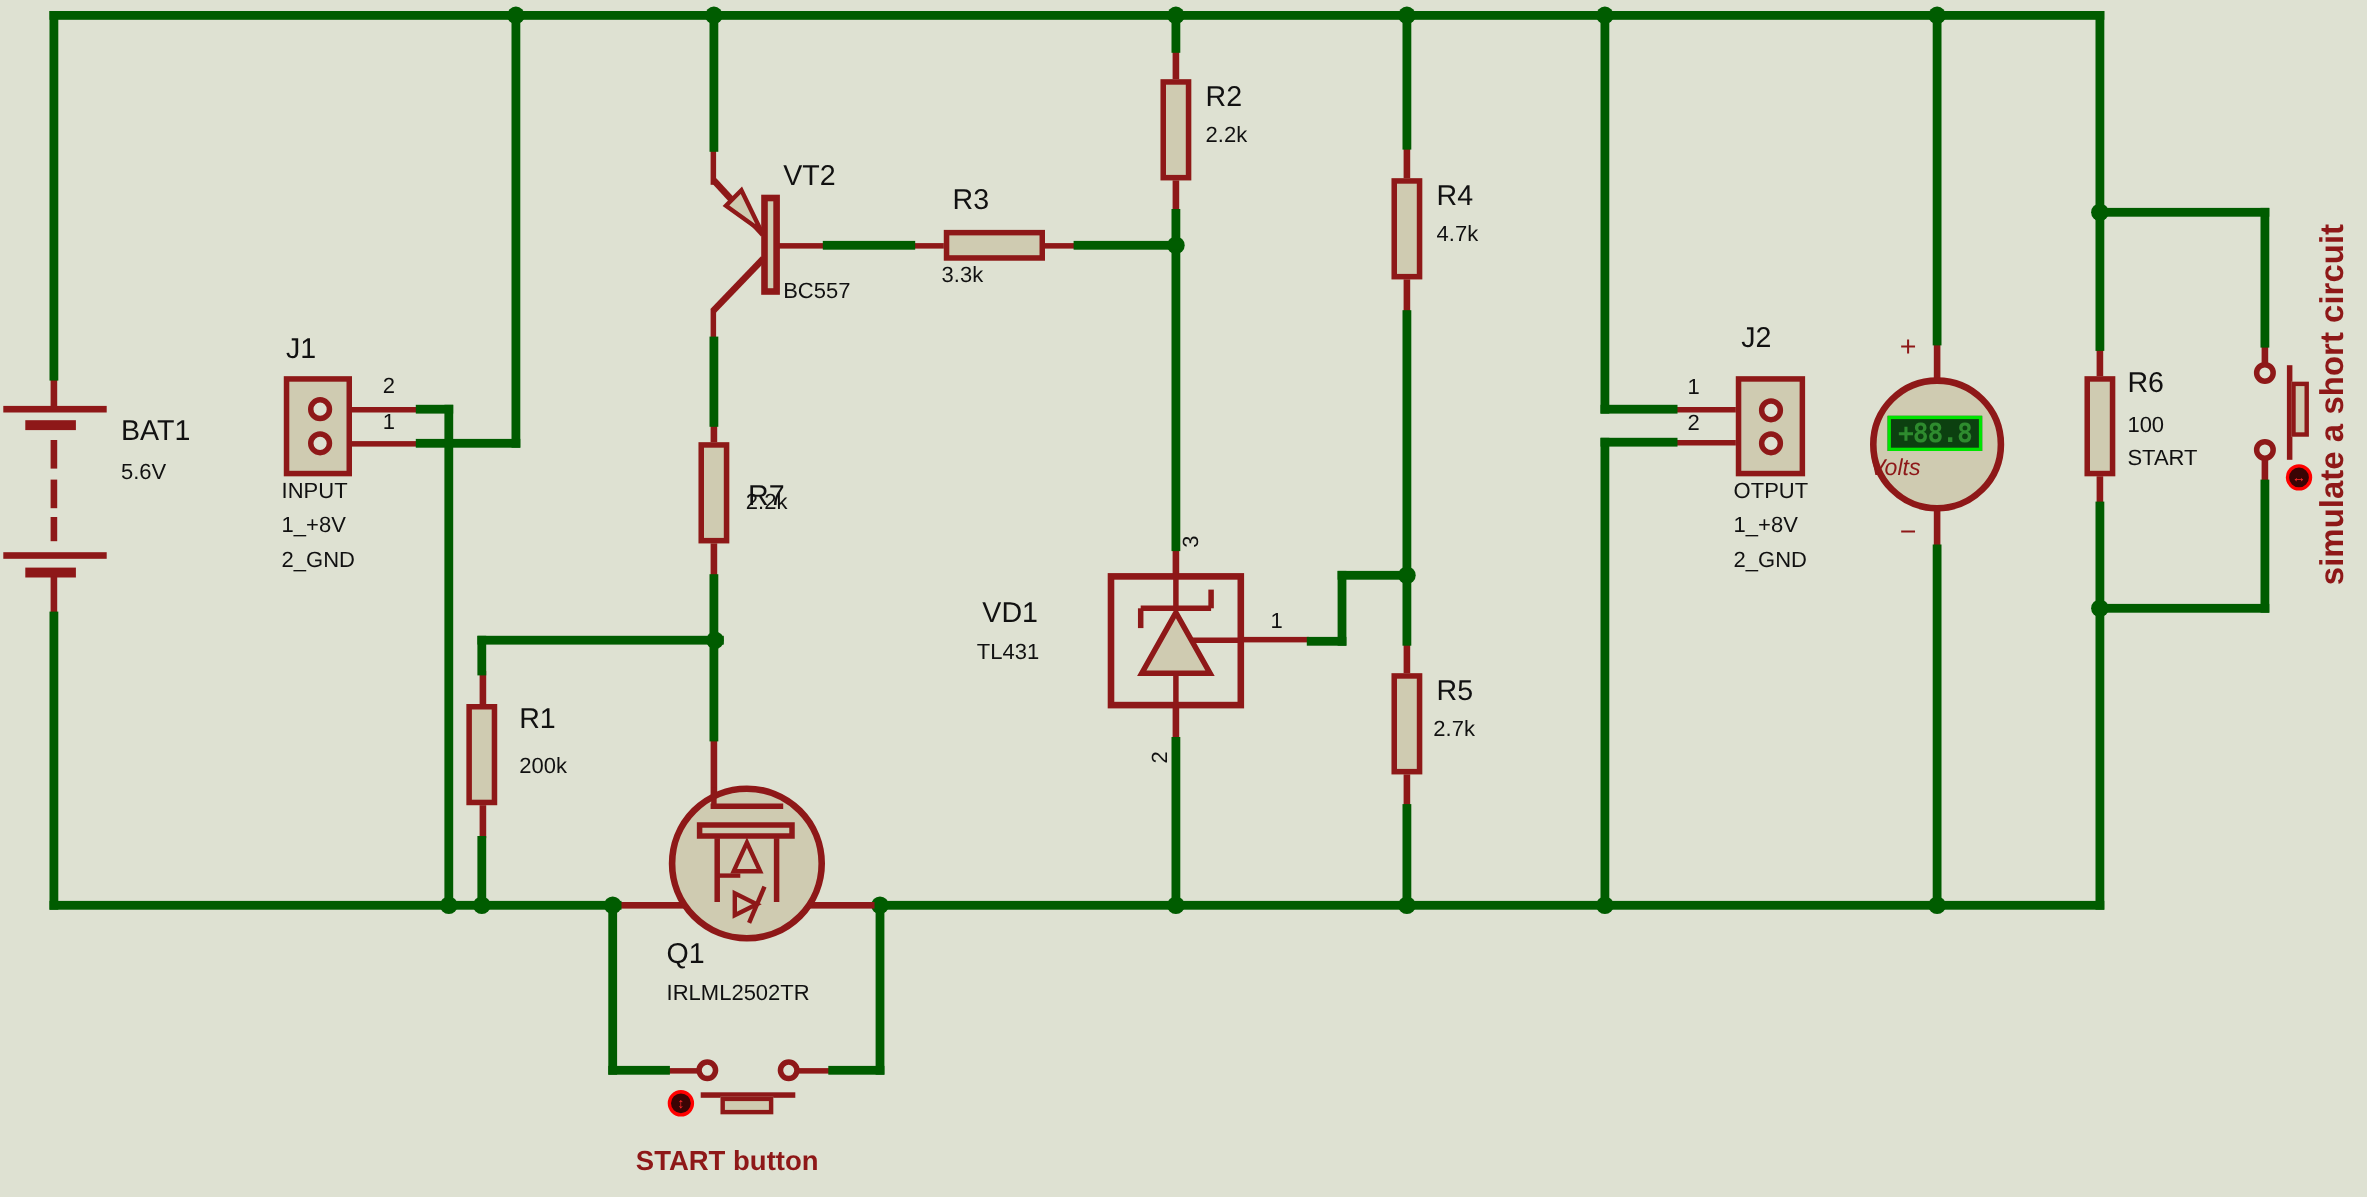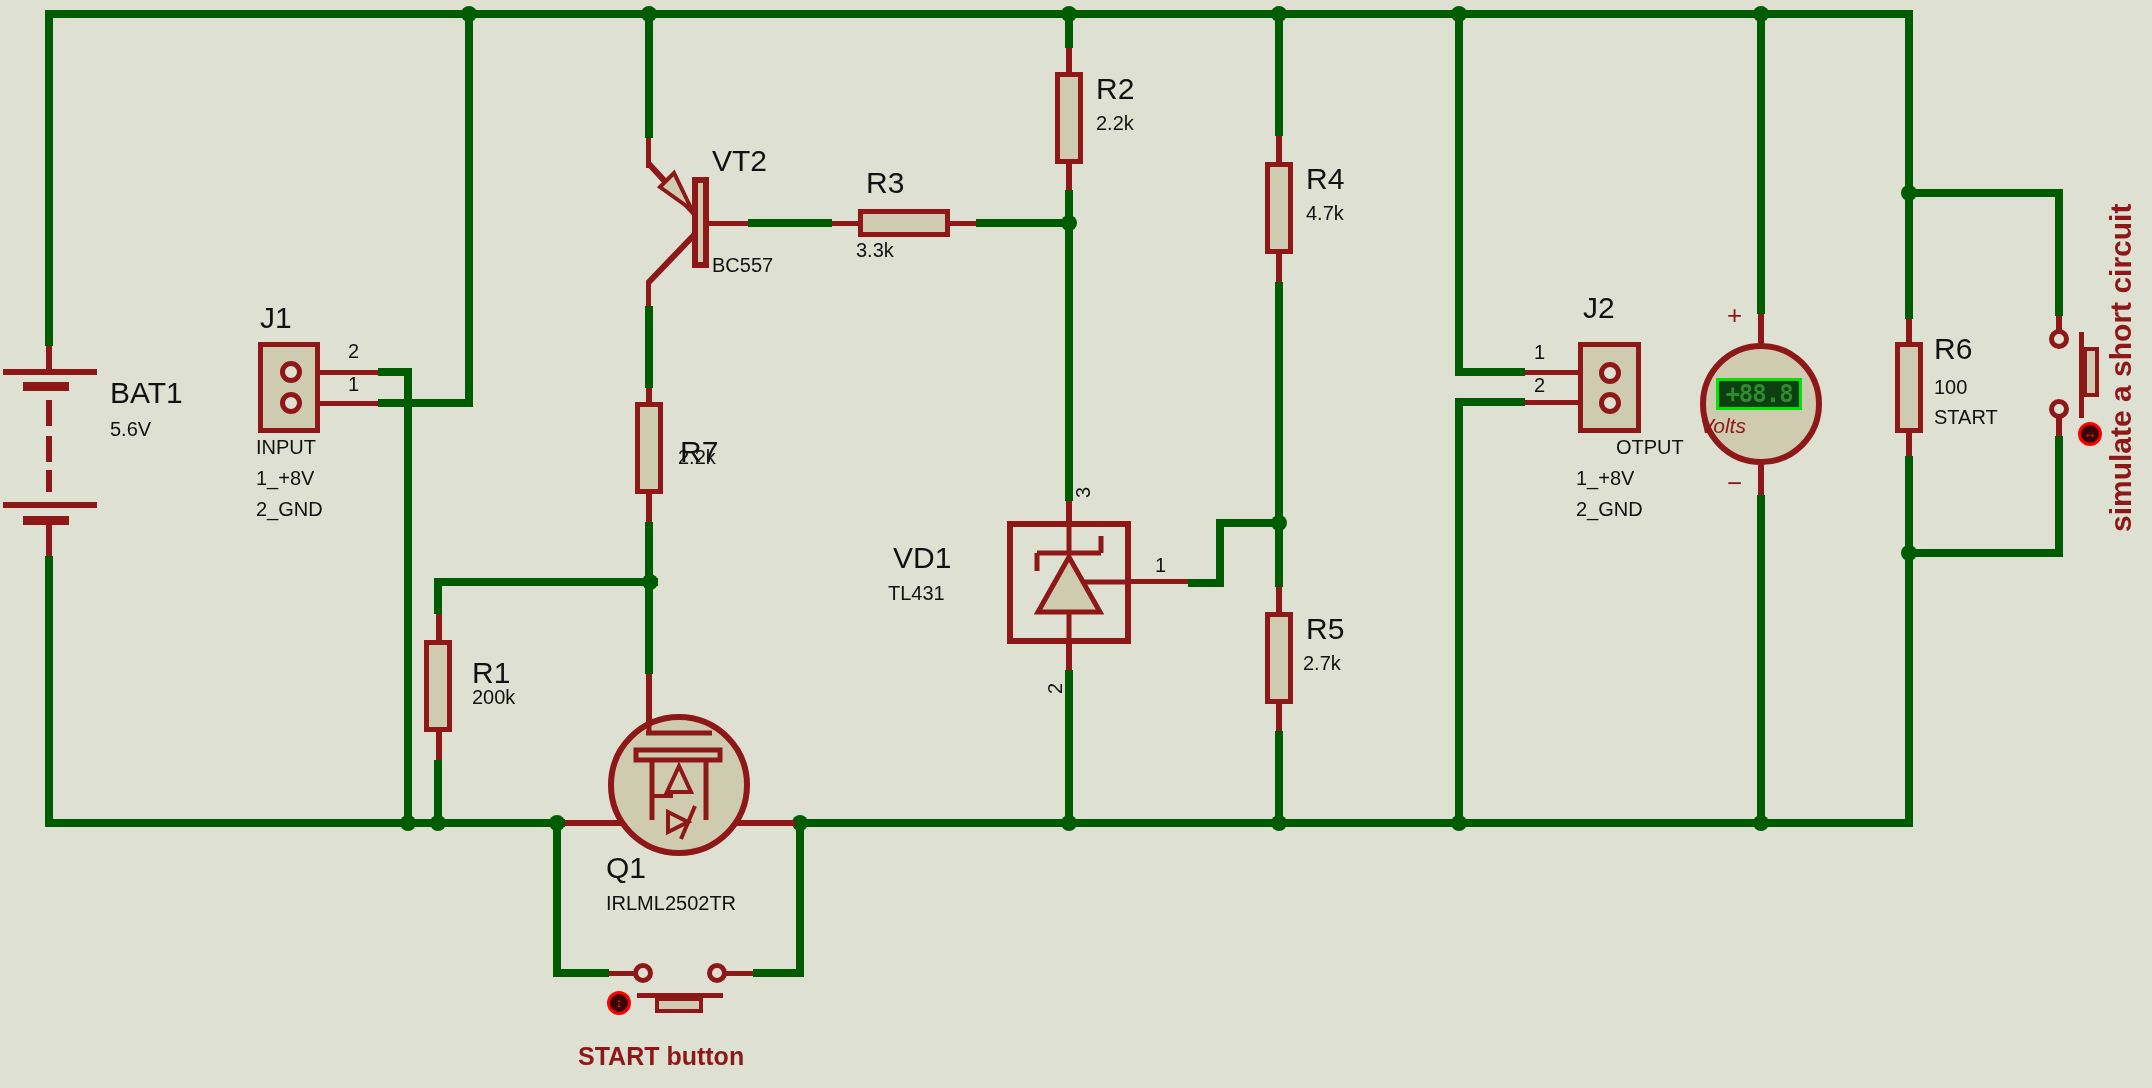--- a/index.html
+++ b/index.html
@@ -12,21 +12,21 @@
   .g{position:absolute;background:var(--wire);}
   .r{position:absolute;background:var(--comp);}
   .shape{position:absolute;background:var(--comp);}
   .dot{position:absolute;width:16px;height:16px;border-radius:50%;background:var(--wire);}
   .rbody{position:absolute;background:var(--fill);border:5px solid var(--comp);box-sizing:border-box;}
   .jbox{position:absolute;background:var(--fill);border:5px solid var(--comp);box-sizing:border-box;}
   .term{position:absolute;border:5px solid var(--comp);border-radius:50%;background:var(--bg);box-sizing:border-box;}
   .stem{position:absolute;background:var(--fill);border:4px solid var(--comp);box-sizing:border-box;}
   .marker{position:absolute;width:24px;height:24px;border-radius:50%;background:#3a0404;border:3px solid var(--accent);
           box-sizing:border-box;color:#ff2a2a;font-weight:bold;font-size:13px;line-height:17px;text-align:center;}
-  .lbl{position:absolute;font-size:30px;color:var(--text);white-space:nowrap;}
+  .lbl{position:absolute;font-size:26px;color:var(--text);white-space:nowrap;}
   .val{position:absolute;font-size:20px;color:var(--text);white-space:nowrap;}
   .mar{color:var(--comp);}
   .bold{font-weight:bold;}
   .rot{transform:rotate(-90deg);transform-origin:0 0;}
   .vm-circle{position:absolute;left:1700px;top:343px;width:122px;height:122px;border-radius:50%;
              background:var(--fill);border:6px solid var(--comp);box-sizing:border-box;}
   .lcd{position:absolute;left:1716px;top:378px;width:86px;height:32px;background:var(--lcdbg);
        border:3px solid var(--lcdb);box-sizing:border-box;text-align:center;}
   .lcd span{color:var(--lcdtx);font-family:"DejaVu Sans Mono",monospace;font-weight:bold;font-size:24px;line-height:26px;letter-spacing:-1px;}
   .volts{position:absolute;left:1700px;top:414px;width:122px;text-align:left;font-style:italic;
@@ -222,35 +222,35 @@
     <div class="lbl" style="left: 712px; top: 144px;">VT2</div>
     <div class="val" style="left: 712px; top: 254px;">BC557</div>
     <div class="lbl" style="left: 866px; top: 166px;">R3</div>
     <div class="val" style="left: 856px; top: 239px;">3.3k</div>
     <div class="lbl" style="left: 1096px; top: 72px;">R2</div>
     <div class="val" style="left: 1096px; top: 112px;">2.2k</div>
     <div class="lbl" style="left: 1306px; top: 162px;">R4</div>
     <div class="val" style="left: 1306px; top: 202px;">4.7k</div>
     <div class="lbl" style="left: 680px; top: 404px; margin-top: 31px;">R7</div>
     <div class="val" style="left: 678px; top: 446px;">2.2k</div>
-    <div class="lbl" style="left: 472px; top: 656px; text-align: right;">R1</div>
+    <div class="lbl" style="left: 472px; top: 638px; text-align: right;">R1</div>
     <div class="val" style="left: 472px; top: 686px;">200k</div>
     <div class="lbl" style="left: 893px; top: 541px;">VD1</div>
     <div class="val" style="left: 888px; top: 582px;">TL431</div>
     <div class="val rot" style="left: 1072px; top: 498px;">3</div>
     <div class="val rot" style="left: 1044px; top: 694px;">2</div>
     <div class="val" style="left: 1155px; top: 554px;">1</div>
     <div class="lbl" style="left: 1306px; top: 612px;">R5</div>
     <div class="val" style="left: 1303px; top: 652px;">2.7k</div>
     <div class="lbl" style="left: 606px; top: 851px;">Q1</div>
     <div class="val" style="left: 606px; top: 892px;">IRLML2502TR</div>
     <div class="lbl mar bold" style="left: 578px; top: 1042px; font-size: 25px;">START button</div>
     <div class="lbl" style="left: 1583px; top: 291px;">J2</div>
     <div class="val" style="left: 1534px; top: 341px;">1</div>
     <div class="val" style="left: 1534px; top: 374px;">2</div>
-    <div class="val" style="left: 1576px; top: 436px; margin-left: 40px;">OTPUT</div>
+    <div class="val" style="left: 1576px; top: 436px;">OTPUT</div>
     <div class="val" style="left: 1576px; top: 467px;">1_+8V</div>
     <div class="val" style="left: 1576px; top: 498px;">2_GND</div>
     <div class="lbl" style="left: 1934px; top: 332px;">R6</div>
     <div class="val" style="left: 1934px; top: 376px;">100</div>
     <div class="val" style="left: 1934px; top: 406px;">START</div>
     <div class="lbl mar bold rot" style="left: 2104px; top: 532px; font-size: 30px;">simulate a short circuit</div>
   </div>
 
 </body></html>

